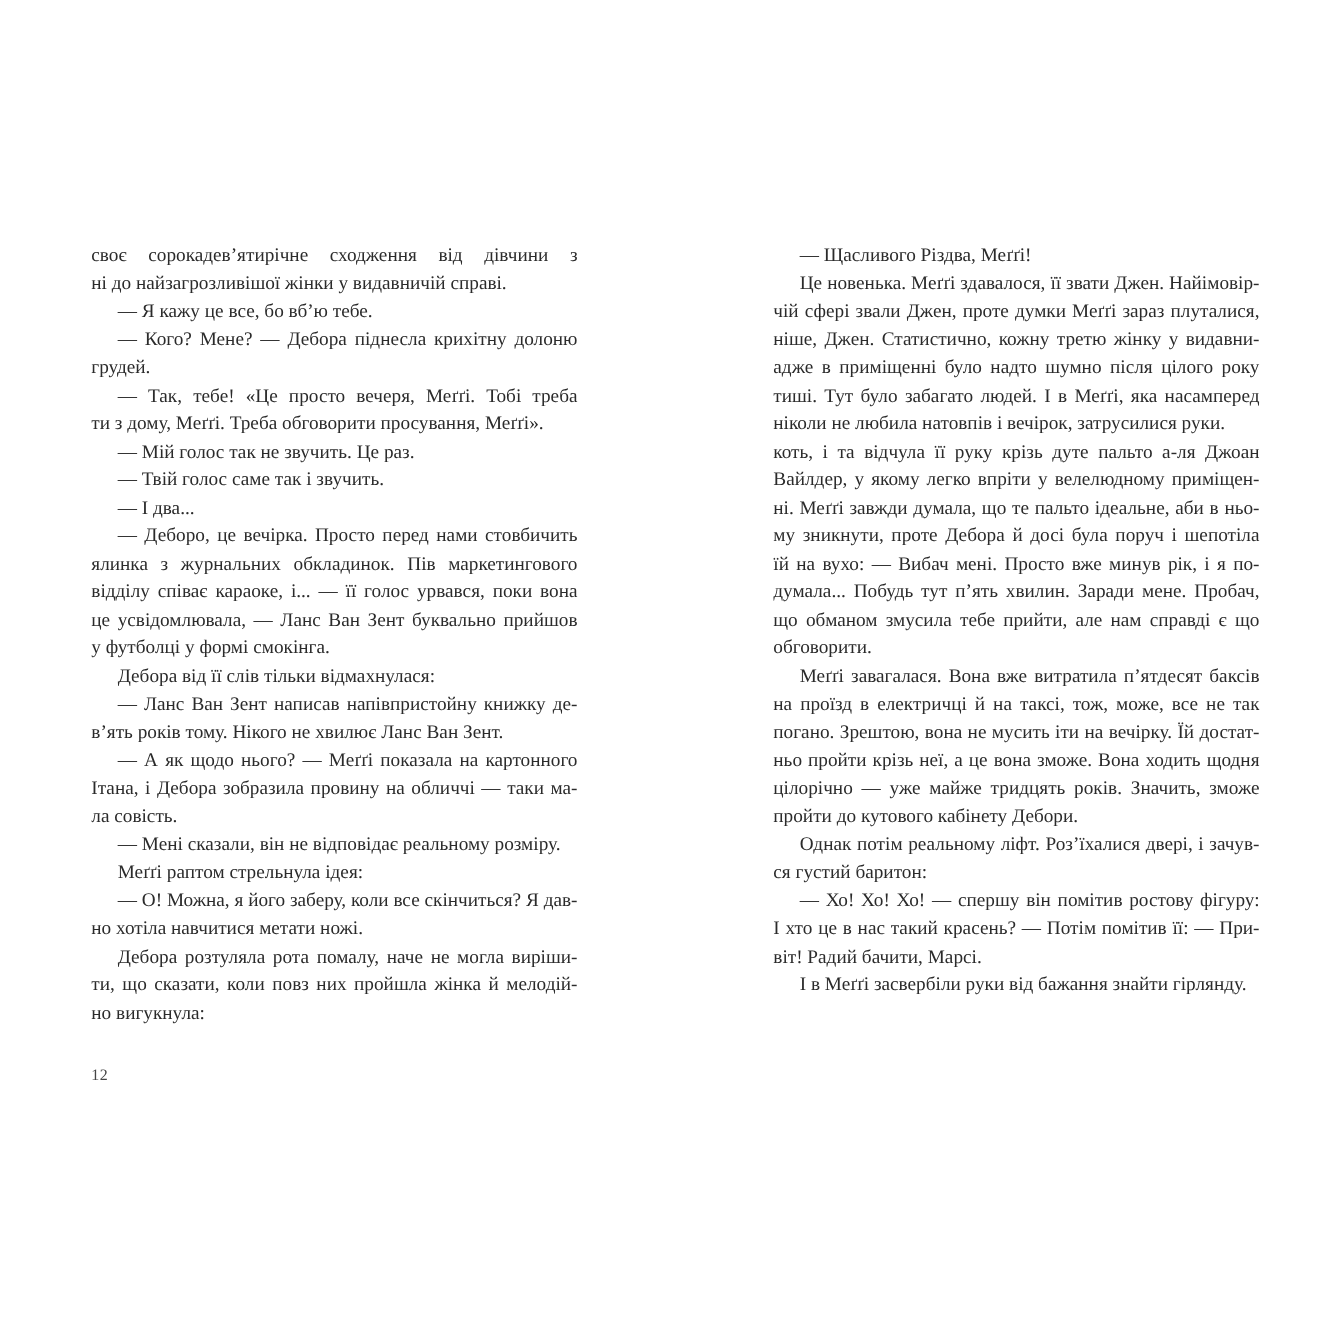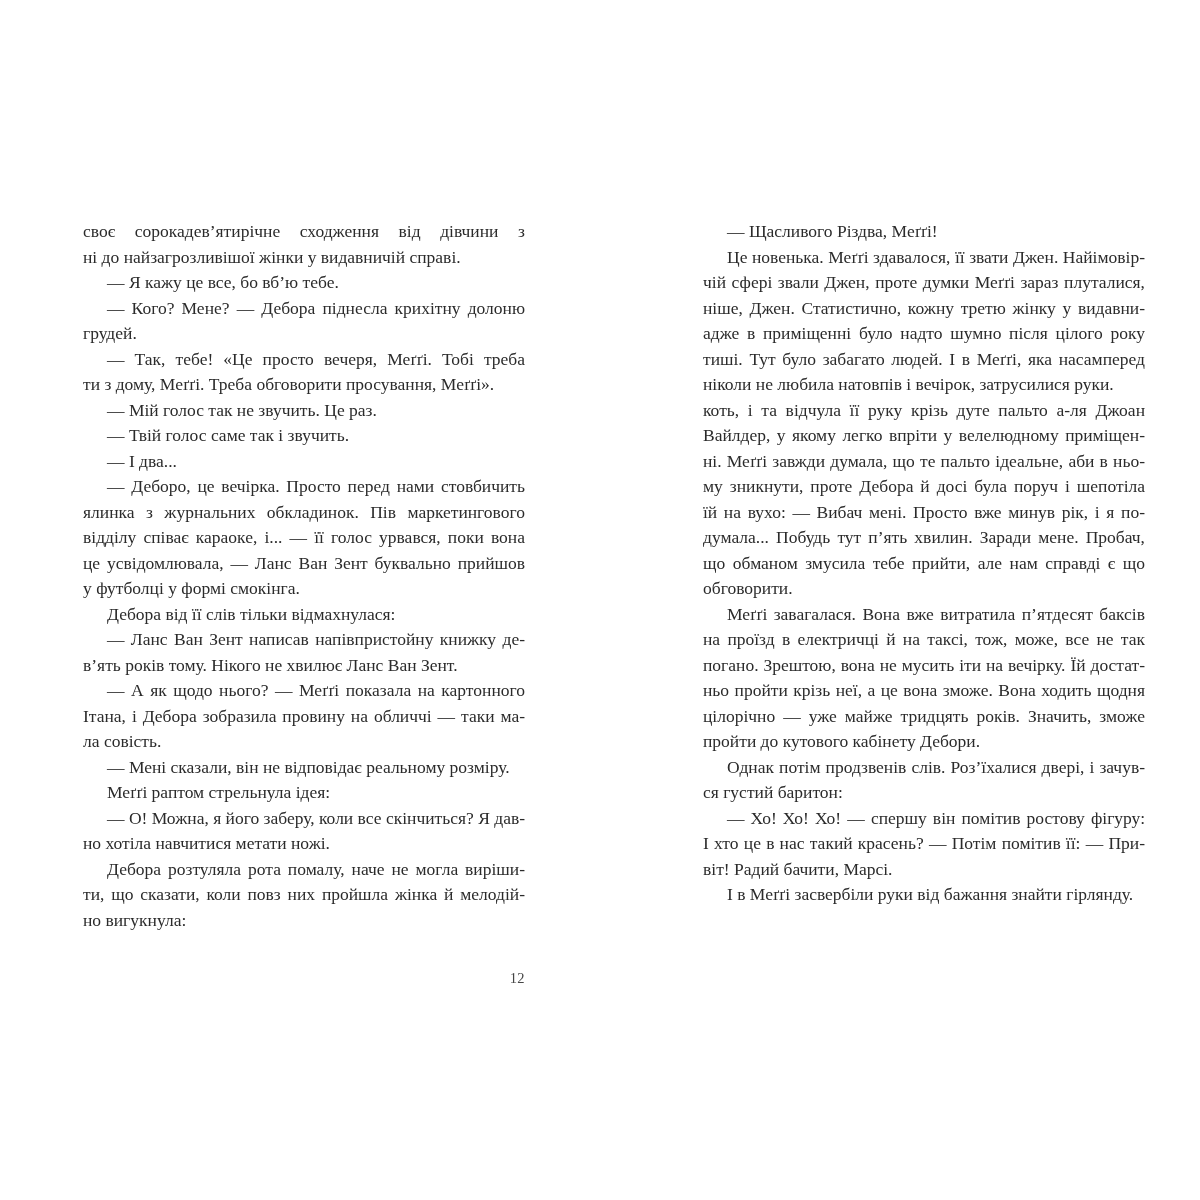--- a/index.html
+++ b/index.html
@@ -11,21 +11,21 @@
   #left-col{left:83px;}
   #right-col{left:703px;}
   .line{
     height:25.5px;line-height:25.5px;font-size:17.5px;
     text-align:justify;text-align-last:justify;overflow:hidden;
   }
   .line.end{text-align-last:left;}
   .line.indent{text-indent:24px;}
   .it{}
   .pagenum{
-    position:absolute;left:83px;top:970px;width:442px;text-align:right;
+    position:absolute;left:83px;top:970px;width:442px;text-align:left;
     font-size:14.5px;color:#454545;letter-spacing:0.4px;
   }
 </style>
 </head>
 <body>
 
 <div class="screen" style="background: rgb(255, 255, 255); color: rgb(43, 43, 43);">
   <div class="col" id="left-col">
       <div class="line"><span>своє сорокадев’ятирічне сходження від дівчини з приймаль-</span></div>
       <div class="line end"><span>ні до найзагрозливішої жінки у видавничій справі.</span></div>
@@ -71,21 +71,21 @@
       <div class="line"><span>їй на вухо: — Вибач мені. Просто вже минув рік, і я по-</span></div>
       <div class="line"><span>думала... Побудь тут п’ять хвилин. Заради мене. Пробач,</span></div>
       <div class="line"><span>що обманом змусила тебе прийти, але нам справді є що</span></div>
       <div class="line end"><span>обговорити.</span></div>
       <div class="line indent"><span>Меґґі завагалася. Вона вже витратила п’ятдесят баксів</span></div>
       <div class="line"><span>на проїзд в електричці й на таксі, тож, може, все не так</span></div>
       <div class="line"><span>погано. Зрештою, вона не мусить іти на вечірку. Їй достат-</span></div>
       <div class="line"><span>ньо пройти </span><span class="it">крізь</span><span> неї, а це вона зможе. Вона ходить щодня</span></div>
       <div class="line"><span>цілорічно — уже майже тридцять років. Значить, зможе</span></div>
       <div class="line end"><span>пройти до кутового кабінету Дебори.</span></div>
-      <div class="line indent"><span>Однак потім продзвенів слів. Роз’їхалися двері, і зачув-</span></div>
+      <div class="line indent"><span>Однак потім реальному ліфт. Роз’їхалися двері, і зачув-</span></div>
       <div class="line end"><span>ся густий баритон:</span></div>
       <div class="line indent"><span>— Хо! Хо! Хо! — спершу він помітив ростову фігуру: —</span></div>
       <div class="line"><span>І хто це в нас такий красень? — Потім помітив її: — При-</span></div>
       <div class="line end"><span>віт! Радий бачити, Марсі.</span></div>
       <div class="line indent end"><span>І в Меґґі засвербіли руки від бажання знайти гірлянду.</span></div>
     </div>
   <div class="pagenum" style="color: rgb(69, 69, 69);">12</div>
 </div>
 
 </body></html>

